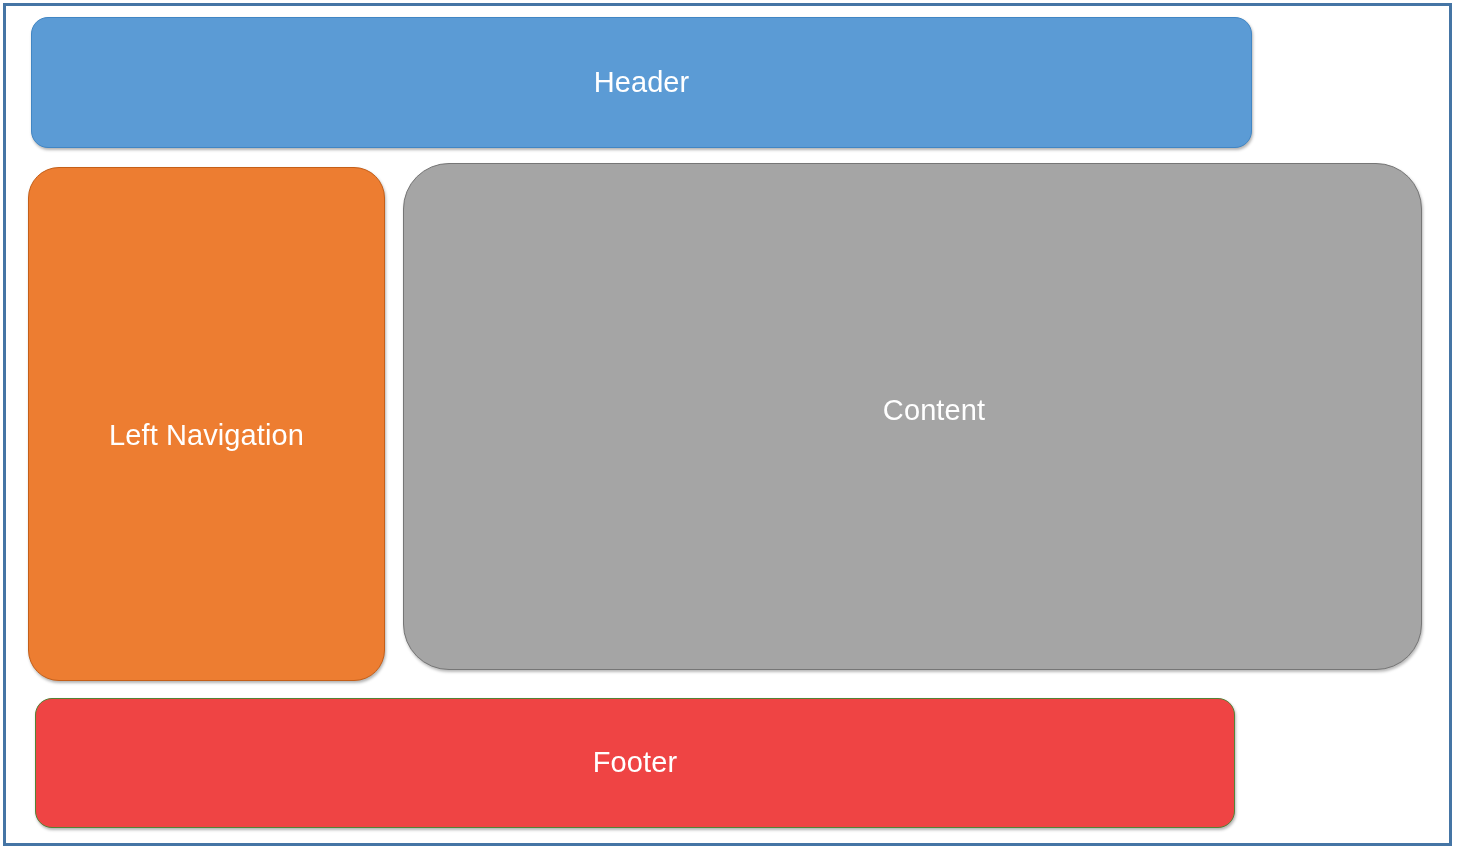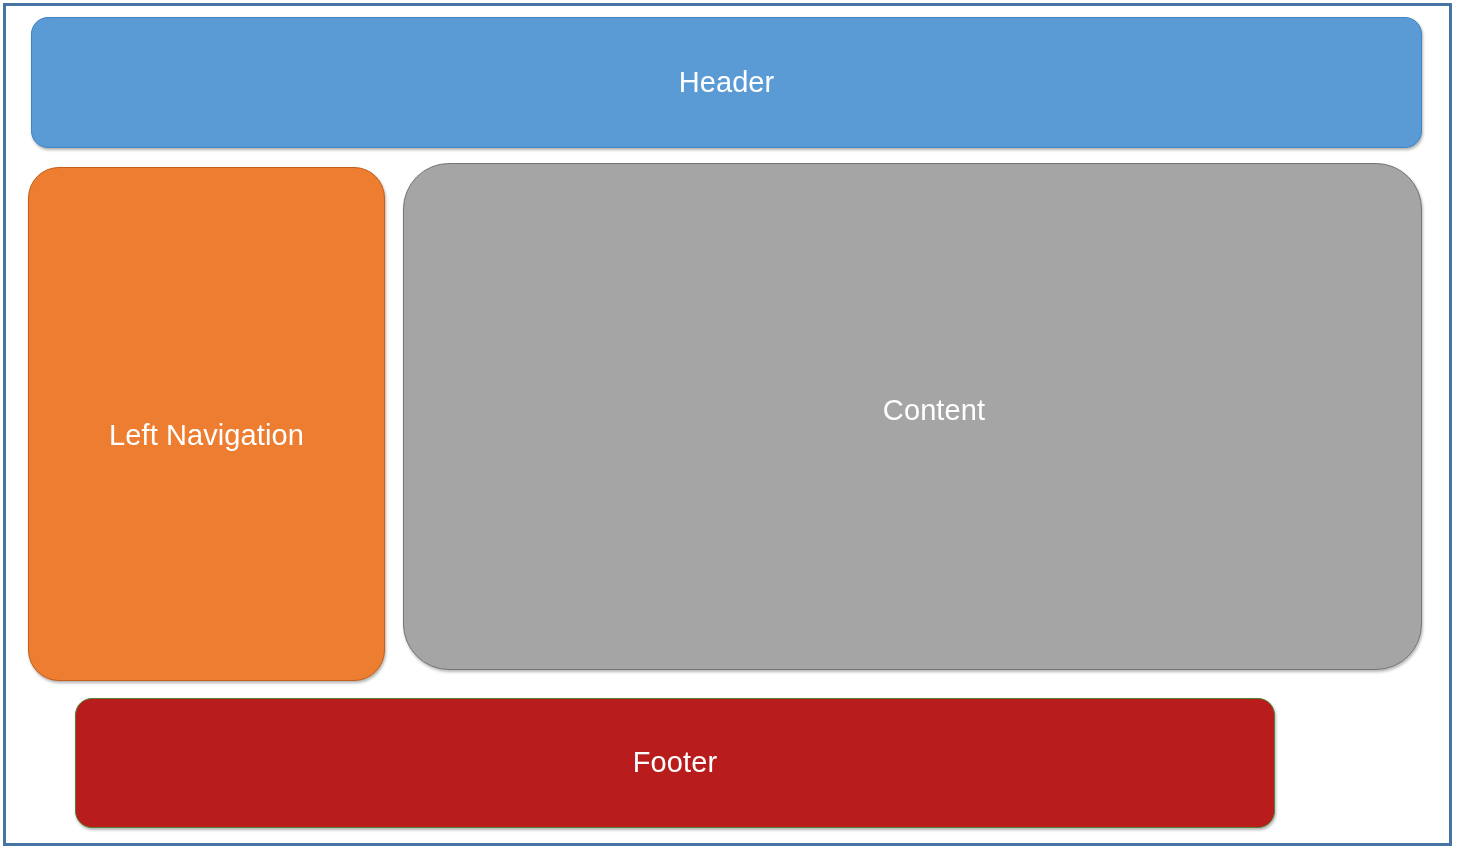--- a/index.html
+++ b/index.html
@@ -46,21 +46,21 @@
     display: block;
     color: #ffffff;
     font-weight: 400;
     letter-spacing: 0.1px;
   }
 
   
   #block-header {
     left: 31px;
     top: 17px;
-    width: 1391px;
+    width: 1221px;
     height: 131px;
     background: #5B9BD5;
     border: 1px solid #4186C4;
     border-radius: 17px;
     box-shadow: 1px 2px 3px rgba(0,0,0,0.30);
   }
   #block-header .label { font-size: 29px; }
 
   
   #block-leftnav {
@@ -91,25 +91,24 @@
     font-size: 29px;
     transform: translateY(-6px);
   }
 
   
   #block-footer {
     left: 35px;
     top: 698px;
     width: 1200px;
     height: 130px;
-    background: #b91c1c;
+    background: #ef4444;
     border: 1px solid #548235;
     border-radius: 17px;
     box-shadow: 1px 2px 3px rgba(0,0,0,0.30);
-    margin-left: 40px;
   }
   #block-footer .label { font-size: 29px; }
 </style>
 </head>
 <body>
 
 <div id="canvas">
 
   <div id="outer-frame"></div>
 

